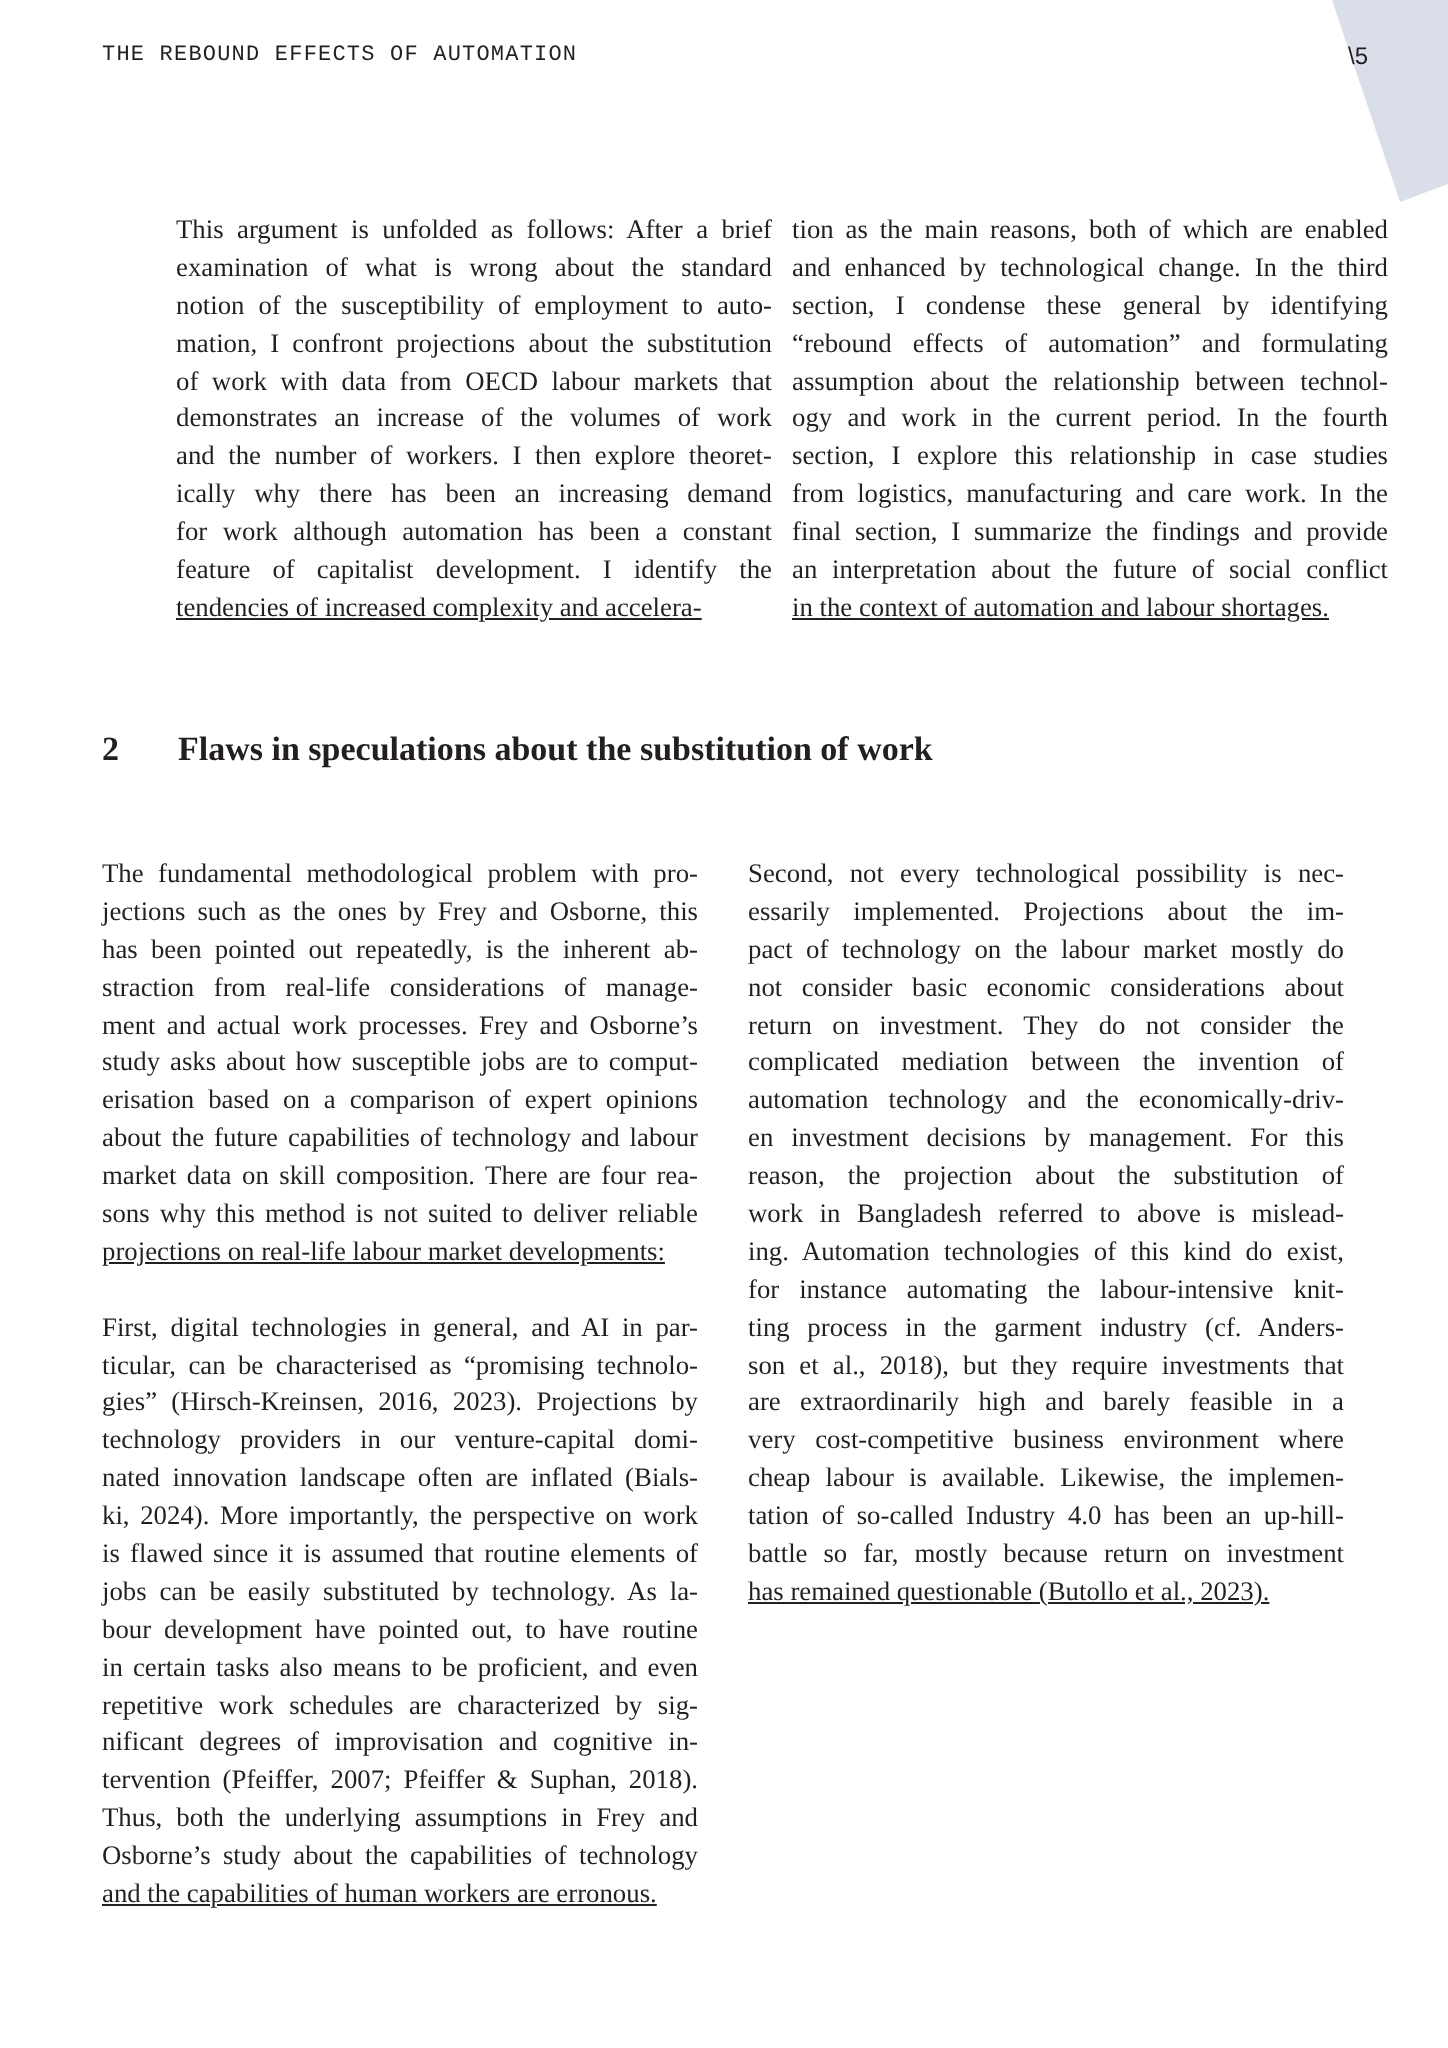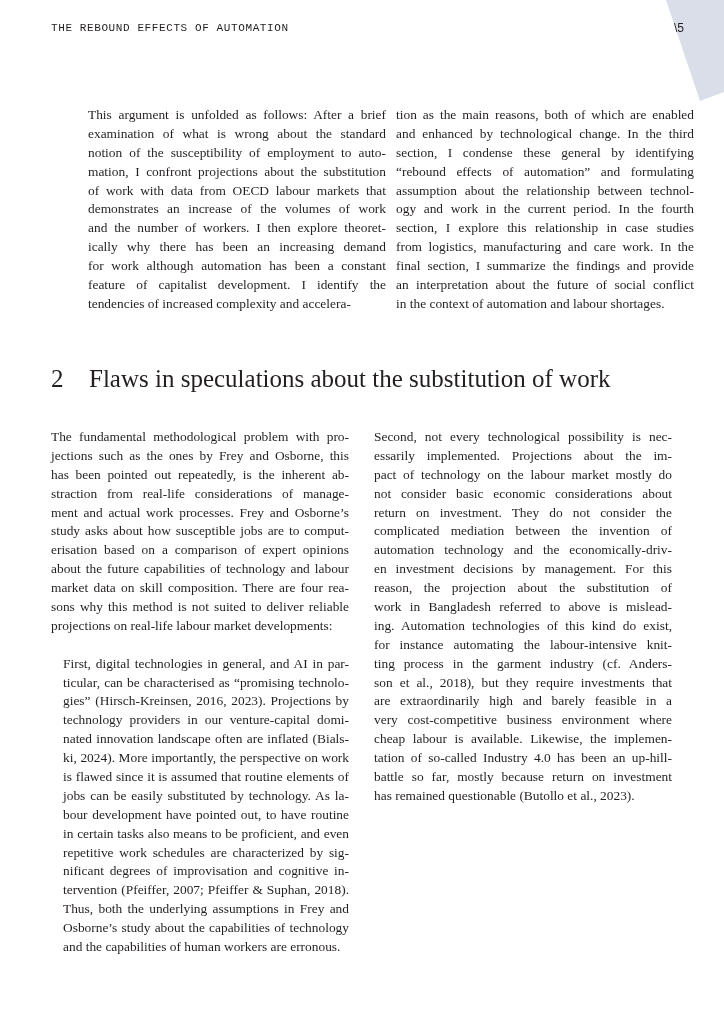--- a/index.html
+++ b/index.html
@@ -43,43 +43,43 @@
       font-size: 13.4px;
       line-height: 18.9px;
       text-align: justify;
       hyphens: manual;
     }
     .col p {
       margin: 0;
     }
     .col p + p {
       margin-top: 18.9px;
-      margin-left: 12px;
     }
     .col-left-1 { left: 51px; top: 106px; margin-left: 37px; }
     .col-right-1 { left: 396px; top: 106px; }
     .col-left-2 { left: 51px; top: 428px; }
     .col-right-2 { left: 374px; top: 428px; }
     .line {
       display: block;
       text-align: justify;
       text-align-last: justify;
       white-space: nowrap;
       height: 18.9px;
     }
     .line.last {
       text-align-last: left;
+      text-decoration: underline;
     }
     .section-heading {
       position: absolute;
       left: 51px;
       top: 365px;
       font-family: "Liberation Serif", "DejaVu Serif", serif;
-      font-weight: normal;
-      font-size: 25px;
+      font-weight: bold;
+      font-size: 17px;
       color: #231f20;
       white-space: nowrap;
     }
     .section-heading .num {
       display: inline-block;
       width: 38px;
     }
   </style>
 </head>
 <body>

